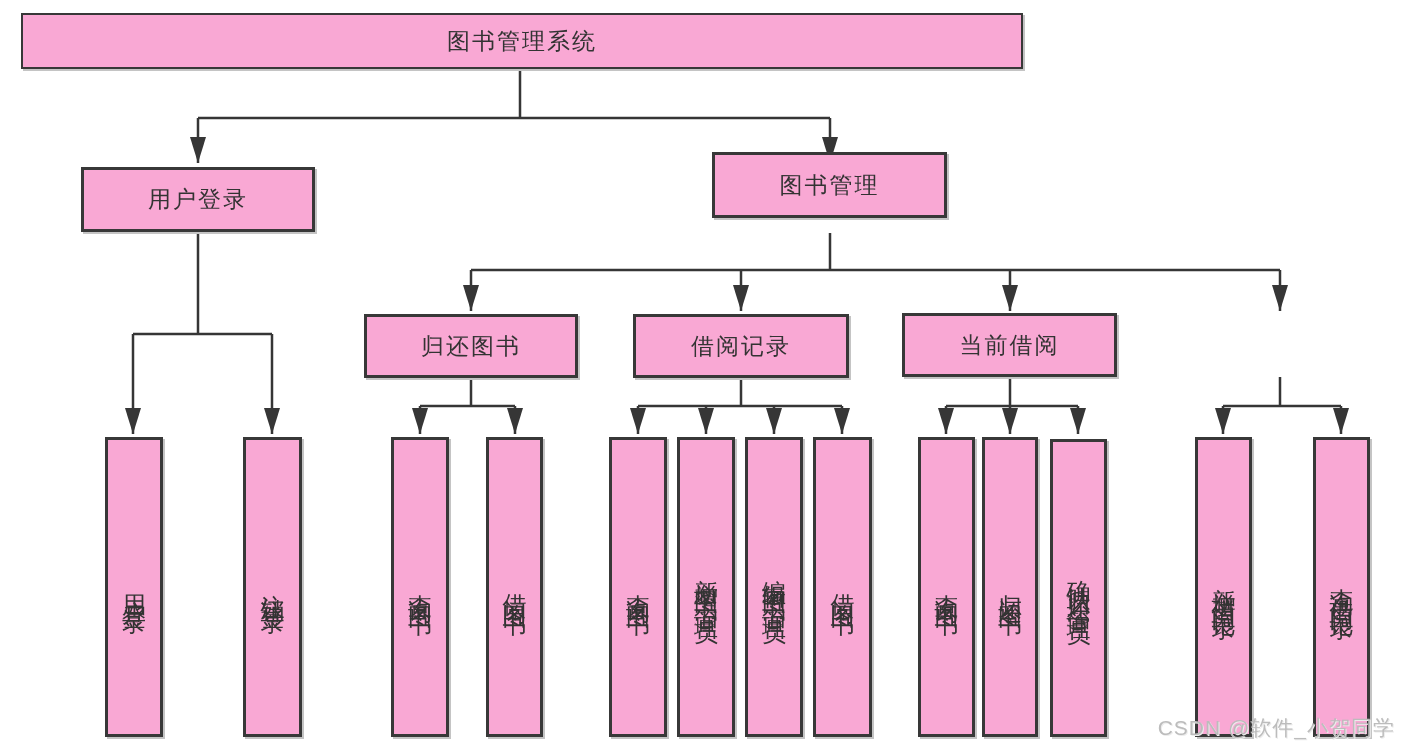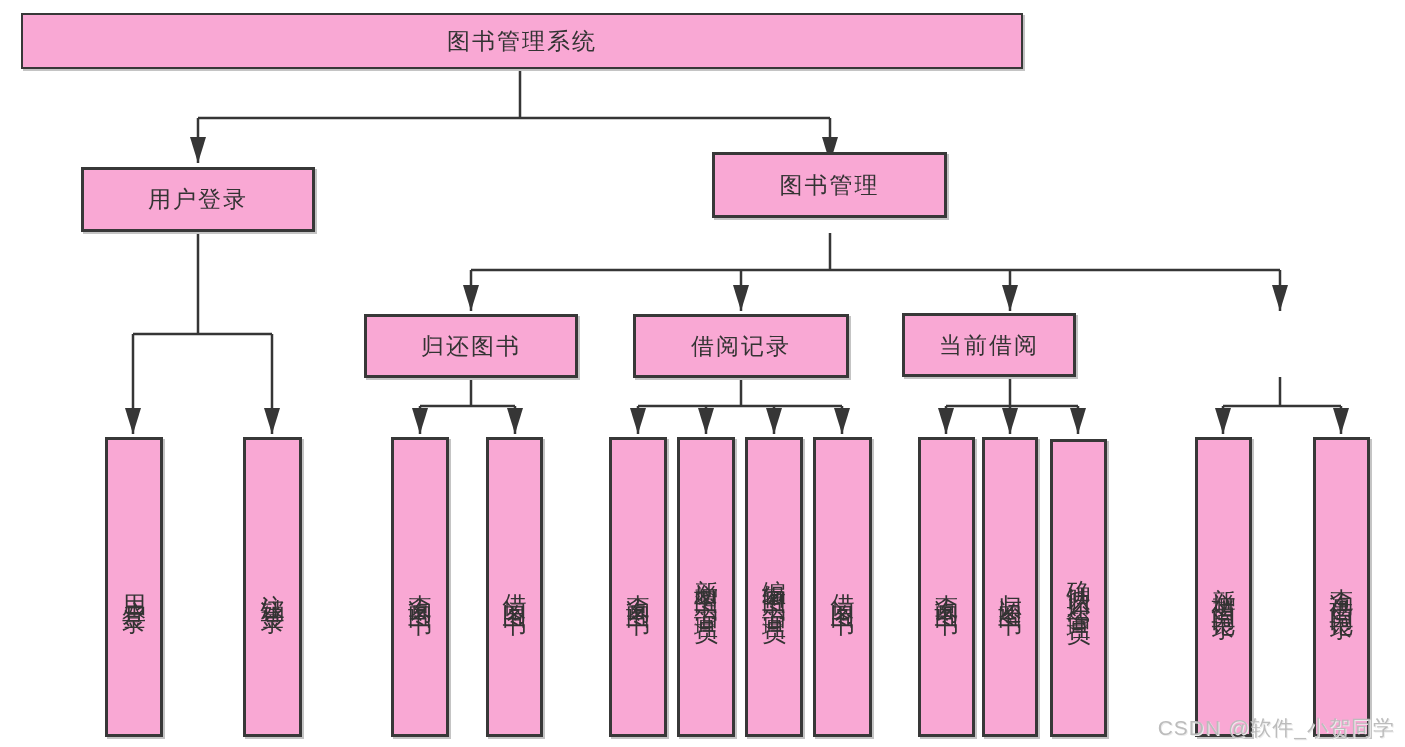--- a/index.html
+++ b/index.html
@@ -124,21 +124,21 @@
   <div class="box hbox" style="left:712px; top:152px; width:235px; height:66px;">
     <span class="label">图书管理</span>
   </div>
 
   <div class="box hbox" style="left:364px; top:314px; width:214px; height:64px;">
     <span class="label">归还图书</span>
   </div>
   <div class="box hbox" style="left:633px; top:314px; width:216px; height:64px;">
     <span class="label">借阅记录</span>
   </div>
-  <div class="box hbox" style="left:902px; top:313px; width:174px; height:64px;">
+  <div class="box hbox" style="left:902px; top:313px; width:215px; height:64px;">
     <span class="label">当前借阅</span>
   </div>
 
   <div class="box vbox" style="left:105px; top:437px; width:58px; height:300px;">
     <span class="label">用户登录</span>
   </div>
   <div class="box vbox" style="left:243px; top:437px; width:59px; height:300px;">
     <span class="label">注销登录</span>
   </div>
 

